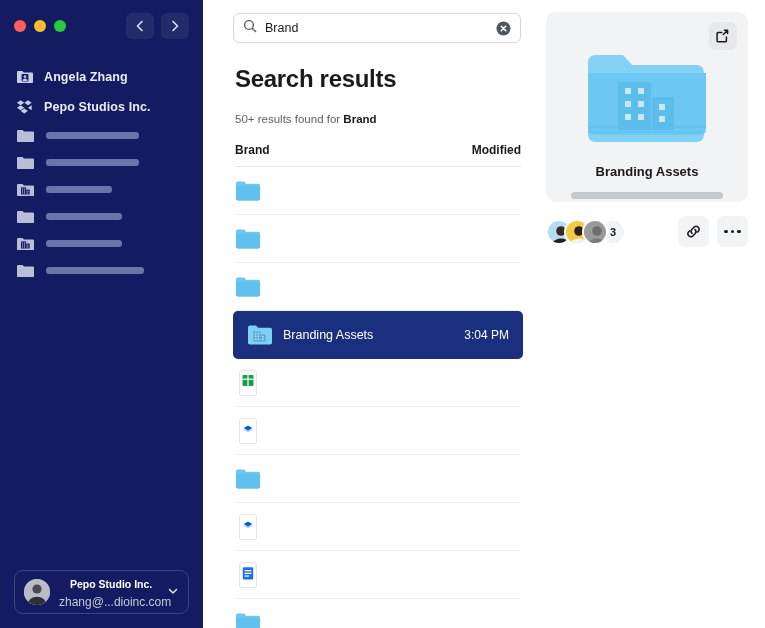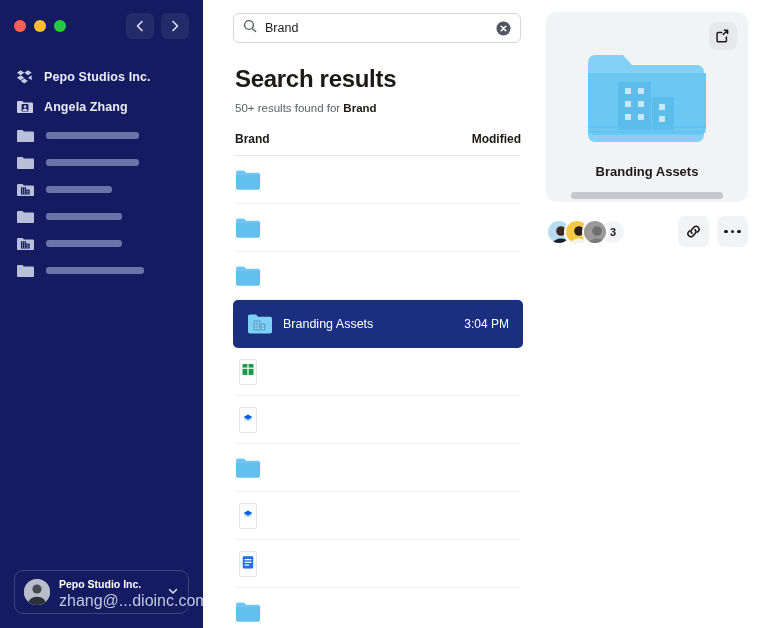--- a/index.html
+++ b/index.html
@@ -52,37 +52,37 @@
   .acct-card {
     position:absolute; left: 14px; bottom: 14px; width: 175px; height: 44px;
     border: 1px solid rgba(255,255,255,0.18); border-radius: 9px;
     display:flex; align-items:center; padding: 0 9px; gap: 9px;
   }
   .acct-card .av {
     width: 26px; height:26px; border-radius:50%; flex:0 0 26px; overflow:hidden;
     background: #9aa0b5; position:relative;
   }
   .acct-card .txt { flex:1; min-width:0; }
-  .acct-card .nm { color:#fff; font-size:10.5px; font-weight:700; line-height:13px; white-space:nowrap;}
-  .acct-card .em { color:#c3c8de; font-size:16px; line-height:13px; white-space:nowrap; overflow:hidden;}
+  .acct-card .nm { color:#fff; font-size:10.5px; font-weight:700; line-height:13px; white-space:nowrap;margin-left:11px;}
+  .acct-card .em { color:#c3c8de; font-size:12px; line-height:13px; white-space:nowrap; overflow:hidden;}
   .acct-card .chev { flex:0 0 12px; }
 
   
   .main { width: 330px; flex: 0 0 330px; position:relative; background:#fff; }
   .searchwrap { padding: 13px 12px 0 30px; }
   .searchbox {
     height: 30px; border: 1px solid #d4d7dd; border-radius: 6px;
     display:flex; align-items:center; padding: 0 9px; gap: 8px; background:#fff;
   }
   .searchbox .q { flex:1; font-size: 12.5px; color:#1e1919; line-height:30px; }
   .clearbtn { width:15px; height:15px; flex:0 0 15px; }
 
   .results { padding: 22px 12px 0 32px; }
   .h1 { font-size: 24px; font-weight: 700; color: #1e1919; letter-spacing:-.3px; }
-  .sub { font-size: 11.5px; color:#5c6066; margin-top: 9px; }
+  .sub { font-size: 11.5px; color:#5c6066; margin-top: 20px; }
   .sub b { font-weight:700; color:#1e1919; }
 
   .thead {
     display:flex; align-items:center; margin-top: 18px; padding-bottom: 9px;
     border-bottom: 1px solid #e6e8eb;
   }
   .thead .c-name { flex:1; font-size: 12px; font-weight:700; color:#1e1919; }
   .thead .c-mod { font-size: 12px; font-weight:700; color:#1e1919;padding-left:6px; }
 
   .rows { }
@@ -160,42 +160,42 @@
         </div>
         <div class="navbtn">
           <svg width="14" height="14" viewBox="0 0 14 14">
             <path d="M5 2.5L9.5 7L5 11.5" fill="none" stroke="#dfe3f2" stroke-width="1.6" stroke-linecap="round" stroke-linejoin="round"></path>
           </svg>
         </div>
       </div>
     </div>
 
     <div class="accounts">
+      <div class="acct-row">
+        <span class="icn">
+          <svg width="18" height="16" viewBox="0 0 18 16">
+            <path d="M1 3.1a1.2 1.2 0 011.2-1.2h4.1l1.5 1.6h8.0A1.2 1.2 0 0117 4.7v8.2a1.2 1.2 0 01-1.2 1.2H2.2A1.2 1.2 0 011 12.9z" fill="#c8cde6"></path>
+            <rect x="5.6" y="5.1" width="6.8" height="7.4" rx="0.9" fill="#141b60"></rect>
+            <circle cx="9" cy="7.6" r="1.35" fill="#c8cde6"></circle>
+            <path d="M6.6 11.9c0-1.4 1.1-2.3 2.4-2.3s2.4.9 2.4 2.3z" fill="#c8cde6"></path>
+          </svg>
+        </span>
+        <span class="label">Angela Zhang</span>
+      </div>
       <div class="acct-row">
         <span class="icn">
           <svg width="18" height="18" viewBox="0 0 18 18">
             <path d="M4.6 2.2L0.9 4.7l3.7 2.5L8.3 4.7z" fill="#c8cde6"></path>
             <path d="M12 2.2L8.3 4.7l3.7 2.5 3.7-2.5z" fill="#c8cde6"></path>
             <path d="M0.9 9.7l3.7 2.5 3.7-2.5-3.7-2.5z" fill="#c8cde6"></path>
             <path d="M15.7 7.2L12 9.7l3.7 2.5 .0-.0 0-2.5z" fill="#c8cde6"></path>
             <path d="M4.7 13l3.6 2.4L11.9 13 8.3 10.6z" fill="#c8cde6"></path>
           </svg>
         </span>
         <span class="label">Pepo Studios Inc.</span>
-      </div>
-      <div class="acct-row">
-        <span class="icn">
-          <svg width="18" height="16" viewBox="0 0 18 16">
-            <path d="M1 3.1a1.2 1.2 0 011.2-1.2h4.1l1.5 1.6h8.0A1.2 1.2 0 0117 4.7v8.2a1.2 1.2 0 01-1.2 1.2H2.2A1.2 1.2 0 011 12.9z" fill="#c8cde6"></path>
-            <rect x="5.6" y="5.1" width="6.8" height="7.4" rx="0.9" fill="#141b60"></rect>
-            <circle cx="9" cy="7.6" r="1.35" fill="#c8cde6"></circle>
-            <path d="M6.6 11.9c0-1.4 1.1-2.3 2.4-2.3s2.4.9 2.4 2.3z" fill="#c8cde6"></path>
-          </svg>
-        </span>
-        <span class="label">Angela Zhang</span>
       </div>
     </div>
 
 
     <div class="starred">
       <div class="star-item">
         <span class="fi">
           <svg width="19" height="16" viewBox="0 0 19 16">
               <path d="M1 3.1A1.2 1.2 0 012.2 1.9h4.3l1.5 1.6h8.8A1.2 1.2 0 0118 4.7v8.2a1.2 1.2 0 01-1.2 1.2H2.2A1.2 1.2 0 011 12.9z" fill="#b9bfd8"></path>
             </svg>

